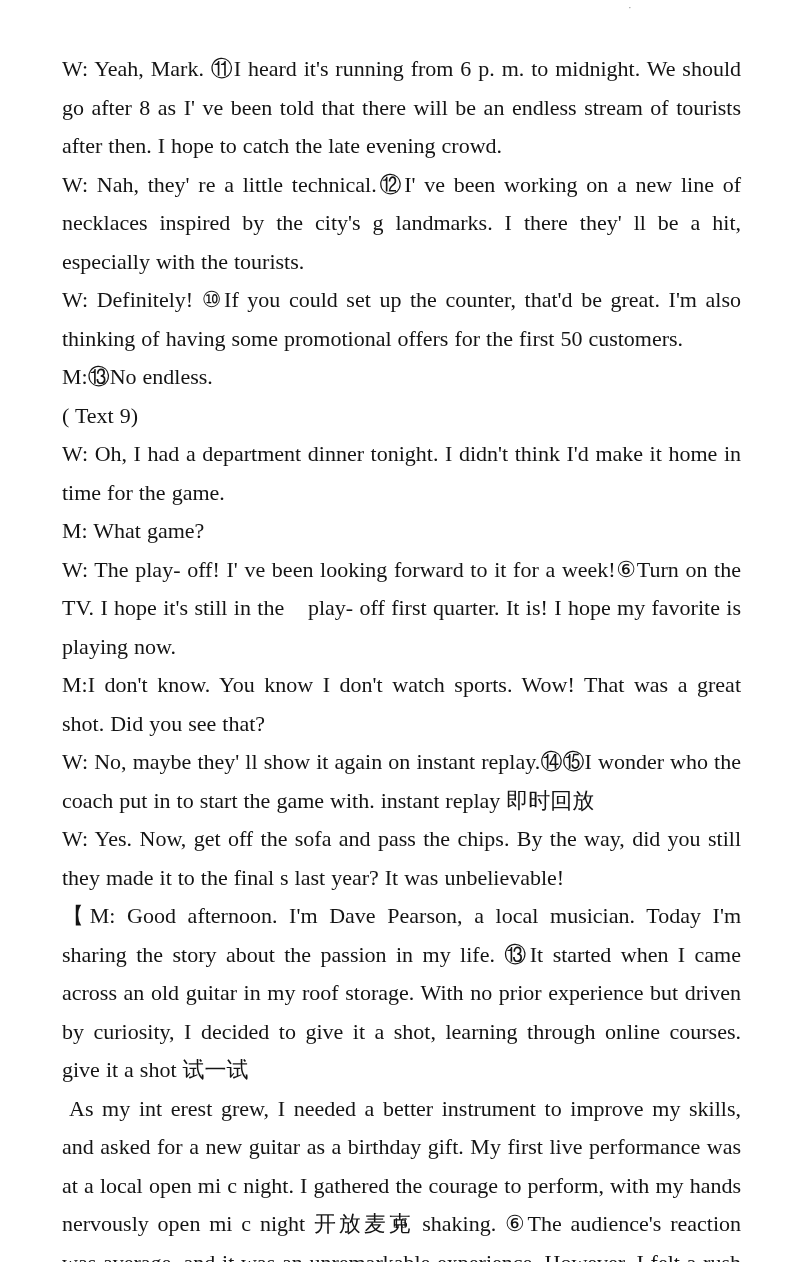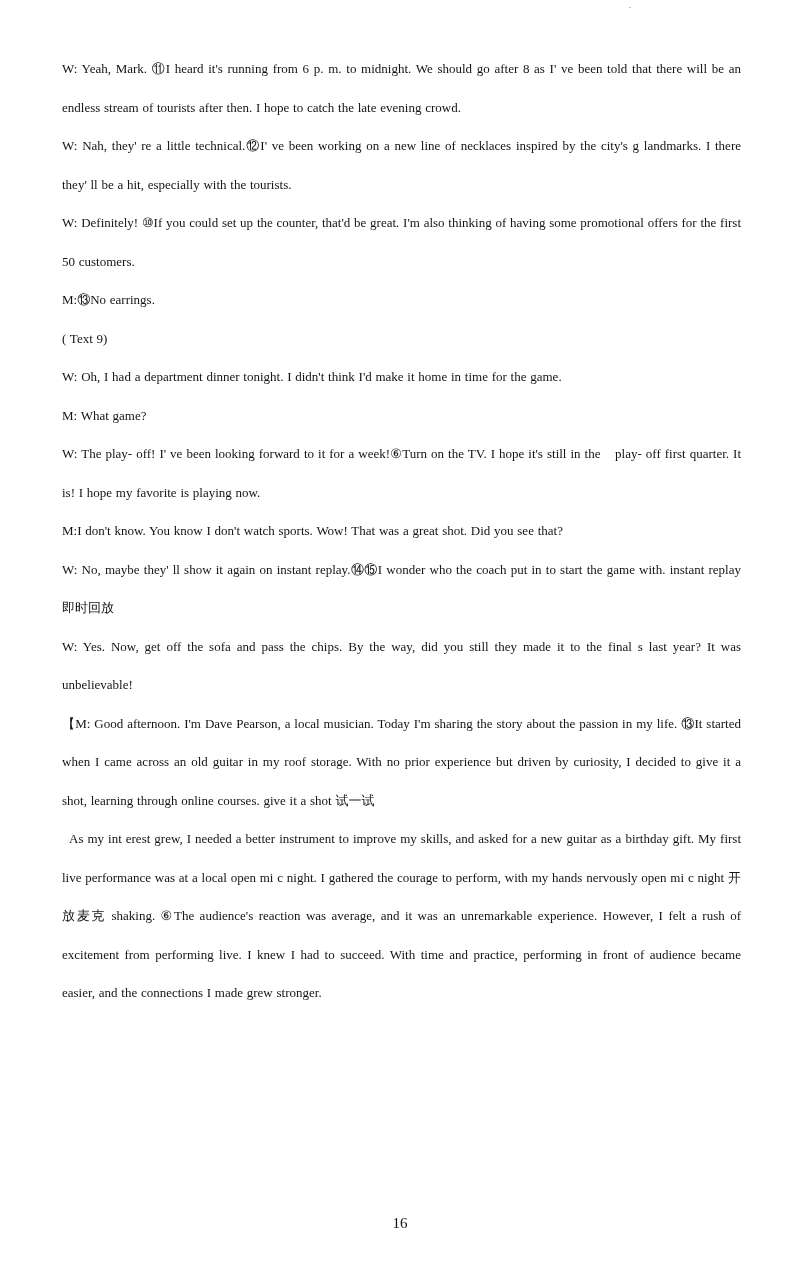--- a/index.html
+++ b/index.html
@@ -25,21 +25,21 @@
     line-height: 1;
   }
   .content {
     position: absolute;
     left: 62px;
     top: 50px;
     width: 679px;
   }
   .content p {
     margin: 0;
-    font-size: 13px;
+    font-size: 22px;
     line-height: 38.5px;
     text-align: justify;
     word-spacing: 0.5px;
   }
   .content p.indent {
     text-indent: 7px;
   }
   .page-number {
     position: absolute;
     bottom: 30px;
@@ -54,21 +54,21 @@
 <body>
 
 <div class="page">
 
   <div class="corner-mark">·</div>
 
   <div class="content">
     <p>W: Yeah, Mark. ⑪I heard it's running from 6 p. m. to midnight. We should go after 8 as I' ve been told that there will be an endless stream of tourists after then. I hope to catch the late evening crowd.</p>
     <p>W: Nah, they' re a little technical.⑫I' ve been working on a new line of necklaces inspired by the city's g landmarks. I there they' ll be a hit, especially with the tourists.</p>
     <p>W: Definitely! ⑩If you could set up the counter, that'd be great. I'm also thinking of having some promotional offers for the first 50 customers.</p>
-    <p>M:⑬No earrings.</p>
+    <p>M:⑬No endless.</p>
     <p>( Text 9)</p>
     <p>W: Oh, I had a department dinner tonight. I didn't think I'd make it home in time for the game.</p>
     <p>M: What game?</p>
     <p>W: The play- off! I' ve been looking forward to it for a week!⑥Turn on the TV. I hope it's still in the   play- off first quarter. It is! I hope my favorite is playing now.</p>
     <p>M:I don't know. You know I don't watch sports. Wow! That was a great shot. Did you see that?</p>
     <p>W: No, maybe they' ll show it again on instant replay.⑭⑮I wonder who the coach put in to start the game with. instant replay 即时回放</p>
     <p>W: Yes. Now, get off the sofa and pass the chips. By the way, did you still they made it to the final s last year? It was unbelievable!</p>
     <p>【M: Good afternoon. I'm Dave Pearson, a local musician. Today I'm sharing the story about the passion in my life. ⑬It started when I came across an old guitar in my roof storage. With no prior experience but driven by curiosity, I decided to give it a shot, learning through online courses. give it a shot 试一试</p>
     <p class="indent">As my int erest grew, I needed a better instrument to improve my skills, and asked for a new guitar as a birthday gift. My first live performance was at a local open mi c night. I gathered the courage to perform, with my hands nervously open mi c night 开放麦克 shaking. ⑥The audience's reaction was average, and it was an unremarkable experience. However, I felt a rush of excitement from performing live. I knew I had to succeed. With time and practice, performing in front of audience became easier, and the connections I made grew stronger.</p>
   </div>

